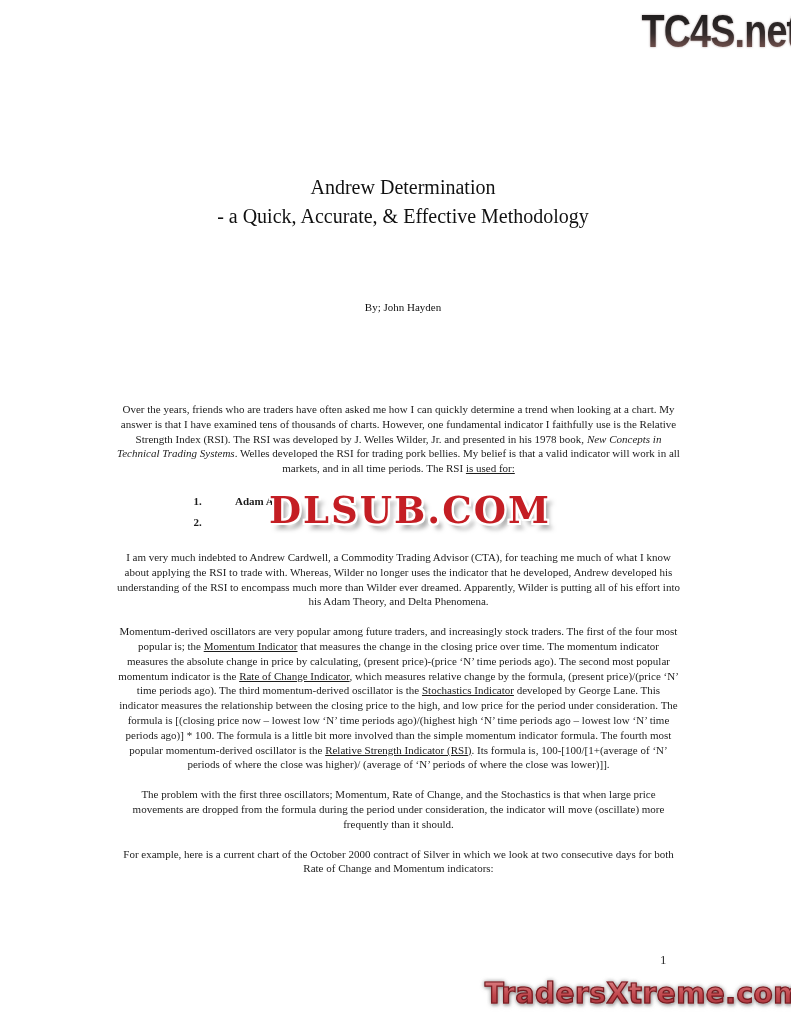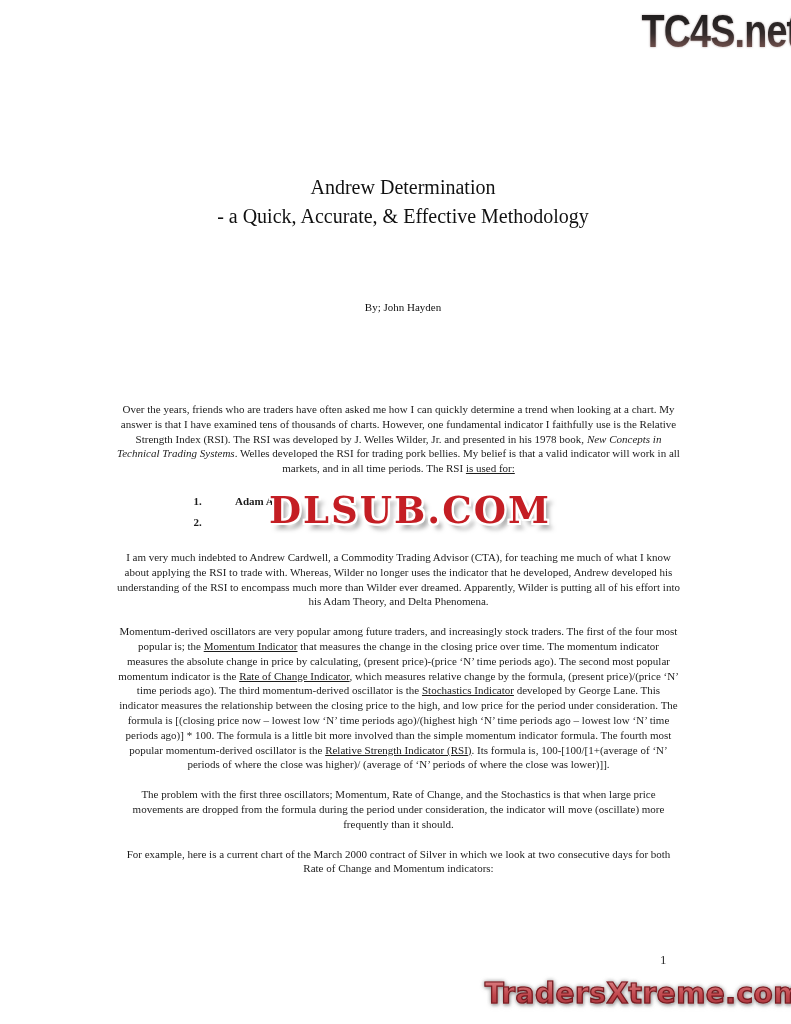--- a/index.html
+++ b/index.html
@@ -123,21 +123,21 @@
         <span class="list-num">2.</span>
       </div>
     </div>
 
     <p>I am very much indebted to Andrew Cardwell, a Commodity Trading Advisor (CTA), for teaching me much of what I know about applying the RSI to trade with. Whereas, Wilder no longer uses the indicator that he developed, Andrew developed his understanding of the RSI to encompass much more than Wilder ever dreamed. Apparently, Wilder is putting all of his effort into his Adam Theory, and Delta Phenomena.</p>
 
     <p><span>Momentum-derived oscillators are very popular among future traders, and increasingly stock traders. The first of the four most popular is; the </span><span class="u">Momentum Indicator</span><span> that measures the change in the closing price over time. The momentum indicator measures the absolute change in price by calculating,  (present price)-(price ‘N’ time periods ago). The second most popular momentum indicator is the </span><span class="u">Rate of Change Indicator</span><span>, which measures relative change by the formula, (present price)/(price ‘N’ time periods ago). The third momentum-derived oscillator is the </span><span class="u">Stochastics Indicator</span><span> developed by George Lane. This indicator measures the relationship between the closing price to the high, and low price for the period under consideration. The formula is [(closing price now – lowest low ‘N’ time periods ago)/(highest high ‘N’ time periods ago – lowest low ‘N’ time periods ago)] * 100. The formula is a little bit more involved than the simple momentum indicator formula. The fourth most popular momentum-derived oscillator is the </span><span class="u">Relative Strength Indicator (RSI)</span><span>. Its formula is, 100-[100/[1+(average of ‘N’ periods of where the close was higher)/ (average of ‘N’ periods of where the close was lower)]].</span></p>
 
     <p>The problem with the first three oscillators; Momentum, Rate of Change, and the Stochastics is that when large price movements are dropped from the formula during the period under consideration, the indicator will move (oscillate) more frequently than it should.</p>
 
-    <p>For example, here is a current chart of the March 2000 contract of Silver in which we look at two consecutive days for both Rate of Change and Momentum indicators:</p>
+    <p>For example, here is a current chart of the October 2000 contract of Silver in which we look at two consecutive days for both Rate of Change and Momentum indicators:</p>
 
   </div>
 
   <div class="watermark">DLSUB.COM</div>
 
   <div class="page-number">1</div>
 
   <div class="footer-logo">TradersXtreme.com</div>
 
 </div>

